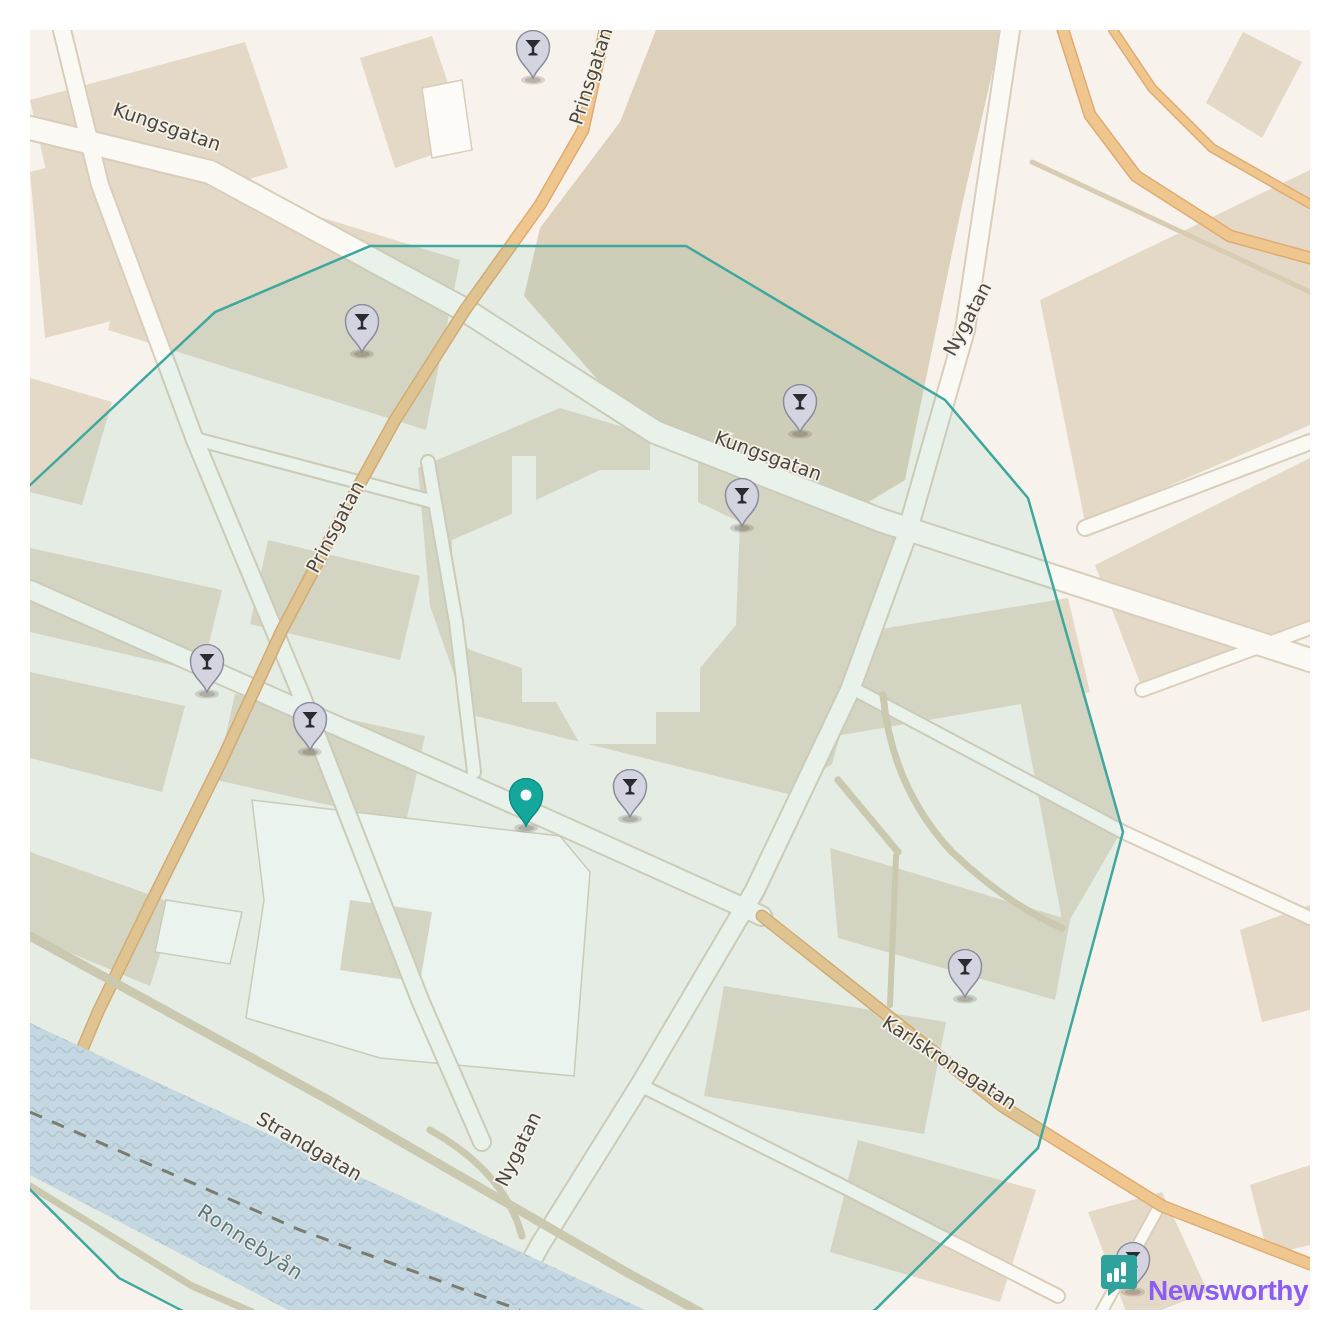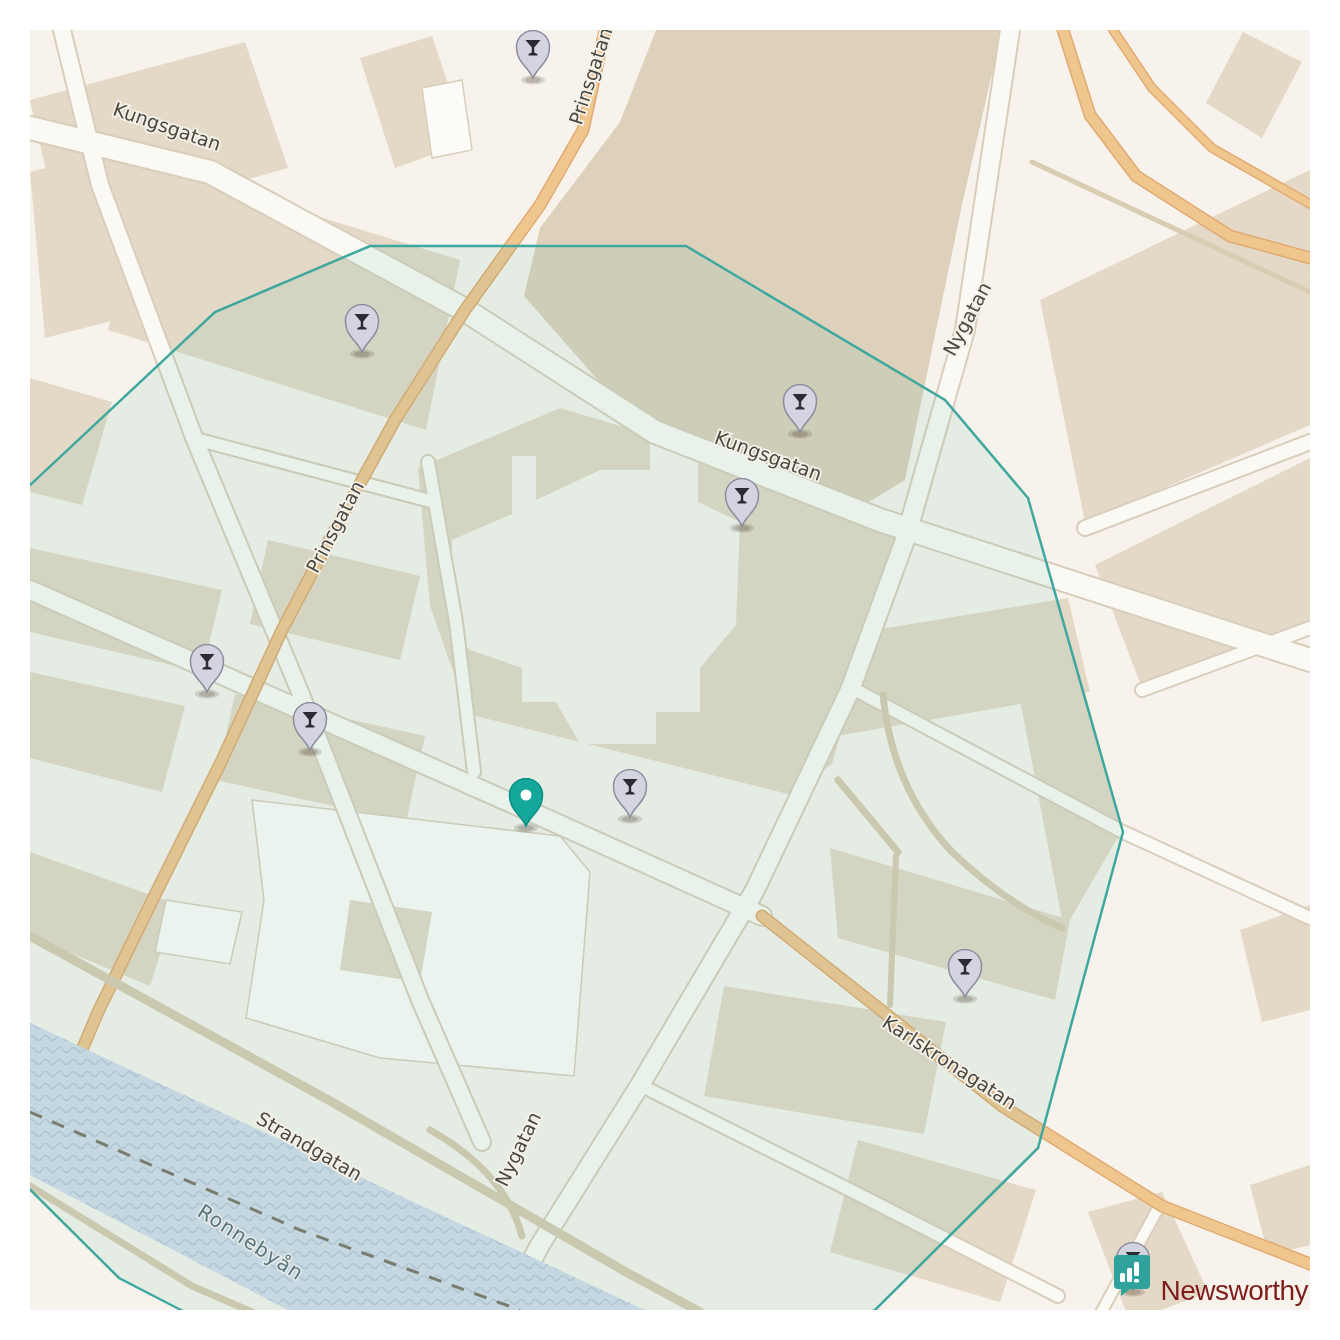--- a/index.html
+++ b/index.html
@@ -14,22 +14,22 @@
   text.water{font-family:"DejaVu Sans","Liberation Serif",sans-serif;font-size:20px;fill:#58777f;
              stroke:rgba(246,242,234,.75);stroke-width:3px;paint-order:stroke;text-anchor:middle;letter-spacing:1px;}
 
   
   .marker{position:absolute;width:40px;height:56px;cursor:pointer;}
   .marker svg{display:block;width:40px;height:56px;}
 
   
   .logo{position:absolute;right:32px;bottom:30px;display:flex;align-items:center;gap:10px;}
   .logo .badge{width:38px;height:44px;flex:0 0 auto;}
-  .logo .word{font-family:"Liberation Sans","DejaVu Sans",sans-serif;font-weight:normal;
-              font-size:28px;color:#7f1d1d;letter-spacing:-0.5px;line-height:38px;margin-top:30px;}
+  .logo .word{font-family:"Liberation Sans","DejaVu Sans",sans-serif;font-weight:bold;
+              font-size:28px;color:#8b5cf6;letter-spacing:-0.5px;line-height:38px;margin-top:30px;}
 </style>
 </head>
 <body>
 
 <div class="page">
   <div class="map">
 
     <svg class="base" viewBox="30 30 1280 1280">
       <defs>
         <pattern id="waves" width="28" height="12" patternUnits="userSpaceOnUse">

